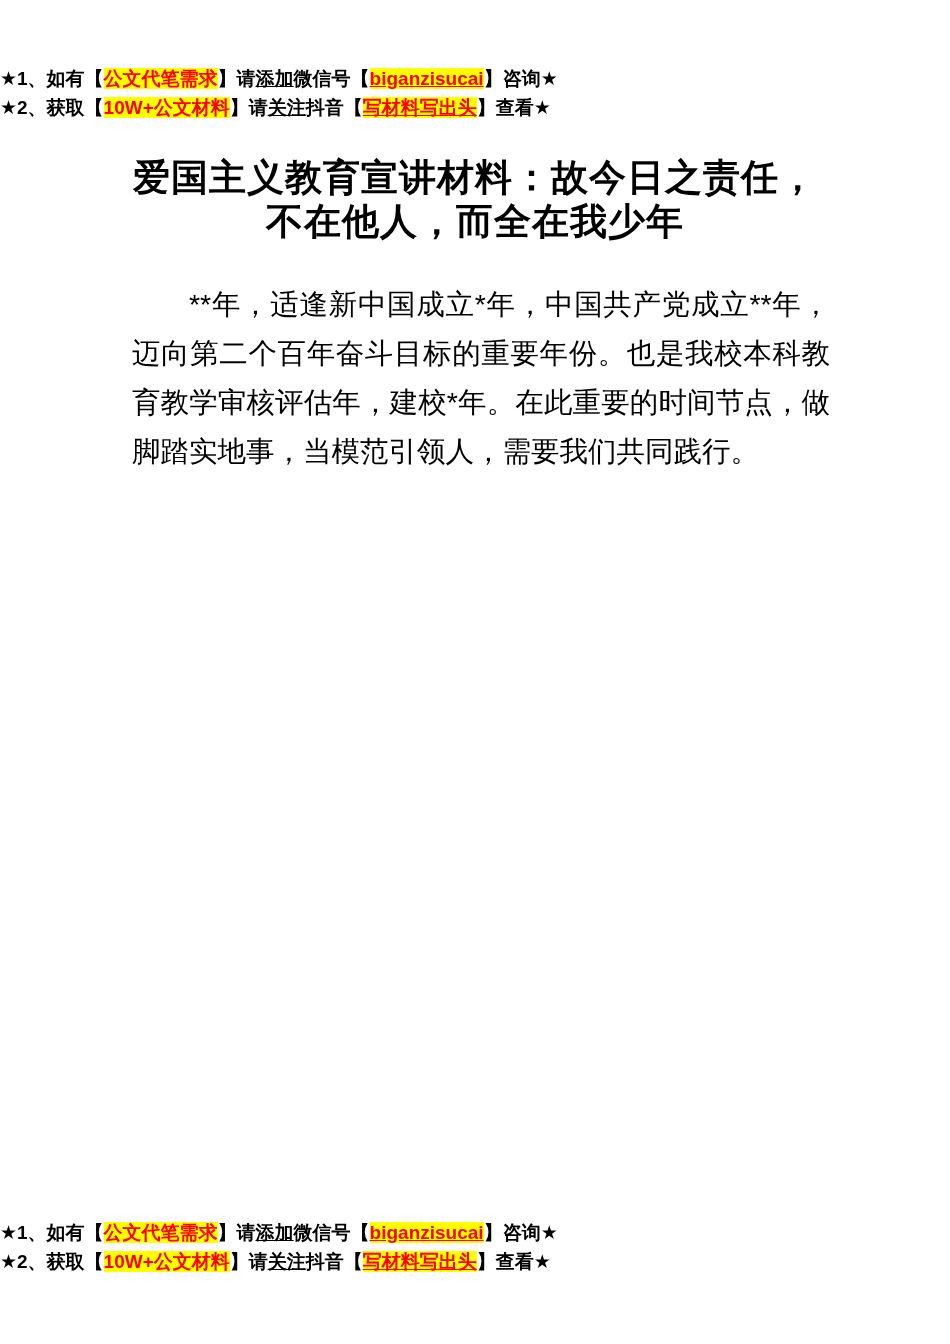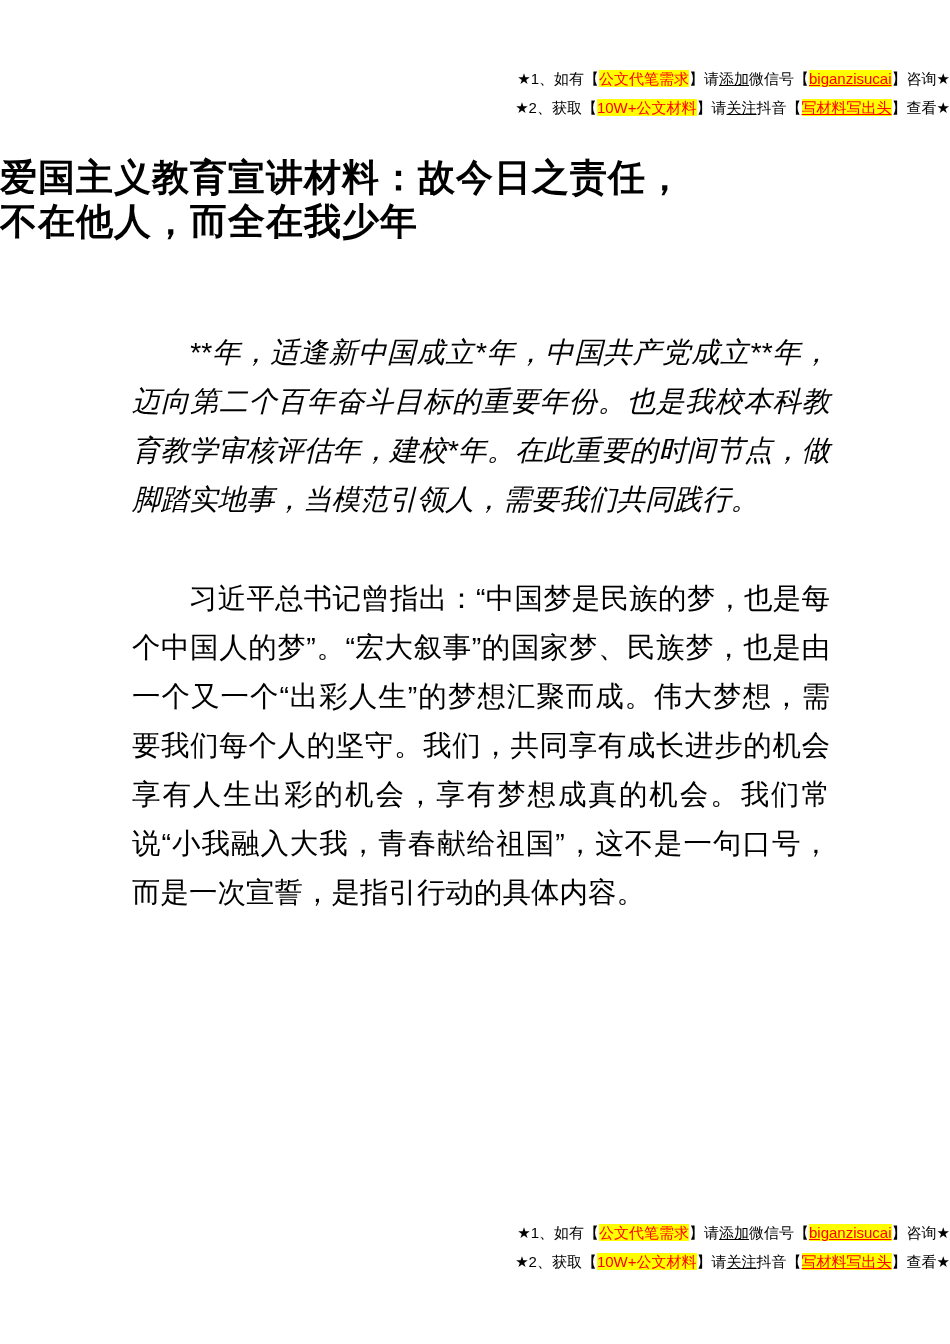--- a/index.html
+++ b/index.html
@@ -15,23 +15,23 @@
     position: relative;
     overflow: hidden;
   }
   .page {
     width: 100%;
     height: 100%;
     position: relative;
   }
   
   .banner {
-    text-align: right;
-    font-weight: normal;
-    font-size: 15px;
+    text-align: left;
+    font-weight: bold;
+    font-size: 19px;
     line-height: 29px;
     white-space: nowrap;
   }
   .banner-top {
     padding-top: 64px;
   }
   .banner-bottom {
     position: absolute;
     bottom: 68px;
     left: 0;
@@ -45,58 +45,58 @@
     text-decoration: underline;
   }
   
   h1 {
     margin: 0;
     padding: 0;
   }
   .title-line {
     font-size: 37px;
     font-weight: bold;
+    text-align: center;
     line-height: 44px;
     letter-spacing: 1px;
   }
   .title-line1 { margin-top: 34px; }
   .title-line2 { }
   
   .doc-body {
     padding: 0 120px 0 132px;
   }
   .doc-body p {
     margin: 0;
     font-size: 28.5px;
     line-height: 49px;
     text-align: justify;
     text-justify: inter-ideograph;
     text-indent: 2em;
   }
-  .doc-body p:first-child { margin-top: 84px; font-style: italic; }
+  .doc-body p:first-child { margin-top: 36px; }
   .doc-body p + p { margin-top: 50px; }
 </style>
 </head>
 <body>
 
 <div class="page">
 
   <div class="banner banner-top">
     <div class="banner-line"><span>★1、如有【</span><span class="hl">公文代笔需求</span><span>】请</span><span class="u">添加</span><span>微信号【</span><span class="hl u">biganzisucai</span><span>】咨询★</span></div>
     <div class="banner-line"><span>★2、获取【</span><span class="hl">10W+公文材料</span><span>】请</span><span class="u">关注</span><span>抖音【</span><span class="hl u">写材料写出头</span><span>】查看★</span></div>
   </div>
 
   <h1>
     <div class="title-line title-line1">爱国主义教育宣讲材料：故今日之责任，</div>
     <div class="title-line title-line2">不在他人，而全在我少年</div>
   </h1>
 
   <div class="doc-body">
     <p>**年，适逢新中国成立*年，中国共产党成立**年，迈向第二个百年奋斗目标的重要年份。也是我校本科教育教学审核评估年，建校*年。在此重要的时间节点，做脚踏实地事，当模范引领人，需要我们共同践行。</p>
-    <p>习近平总书记曾指出：“中国梦是民族的梦，也是每个中国人的梦”。“宏大叙事”的国家梦、民族梦，也是由一个又一个“出彩人生”的梦想汇聚而成。伟大梦想，需要我们每个人的坚守。我们，共同享有成长进步的机会享有人生出彩的机会，享有梦想成真的机会。我们常说“小我融入大我，青春献给祖国”，这不是一句口号，而是一次宣誓，是指引行动的具体内容。</p>
   </div>
 
   <div class="banner banner-bottom">
     <div class="banner-line"><span>★1、如有【</span><span class="hl">公文代笔需求</span><span>】请</span><span class="u">添加</span><span>微信号【</span><span class="hl u">biganzisucai</span><span>】咨询★</span></div>
     <div class="banner-line"><span>★2、获取【</span><span class="hl">10W+公文材料</span><span>】请</span><span class="u">关注</span><span>抖音【</span><span class="hl u">写材料写出头</span><span>】查看★</span></div>
   </div>
 
 </div>
 
 </body></html>

